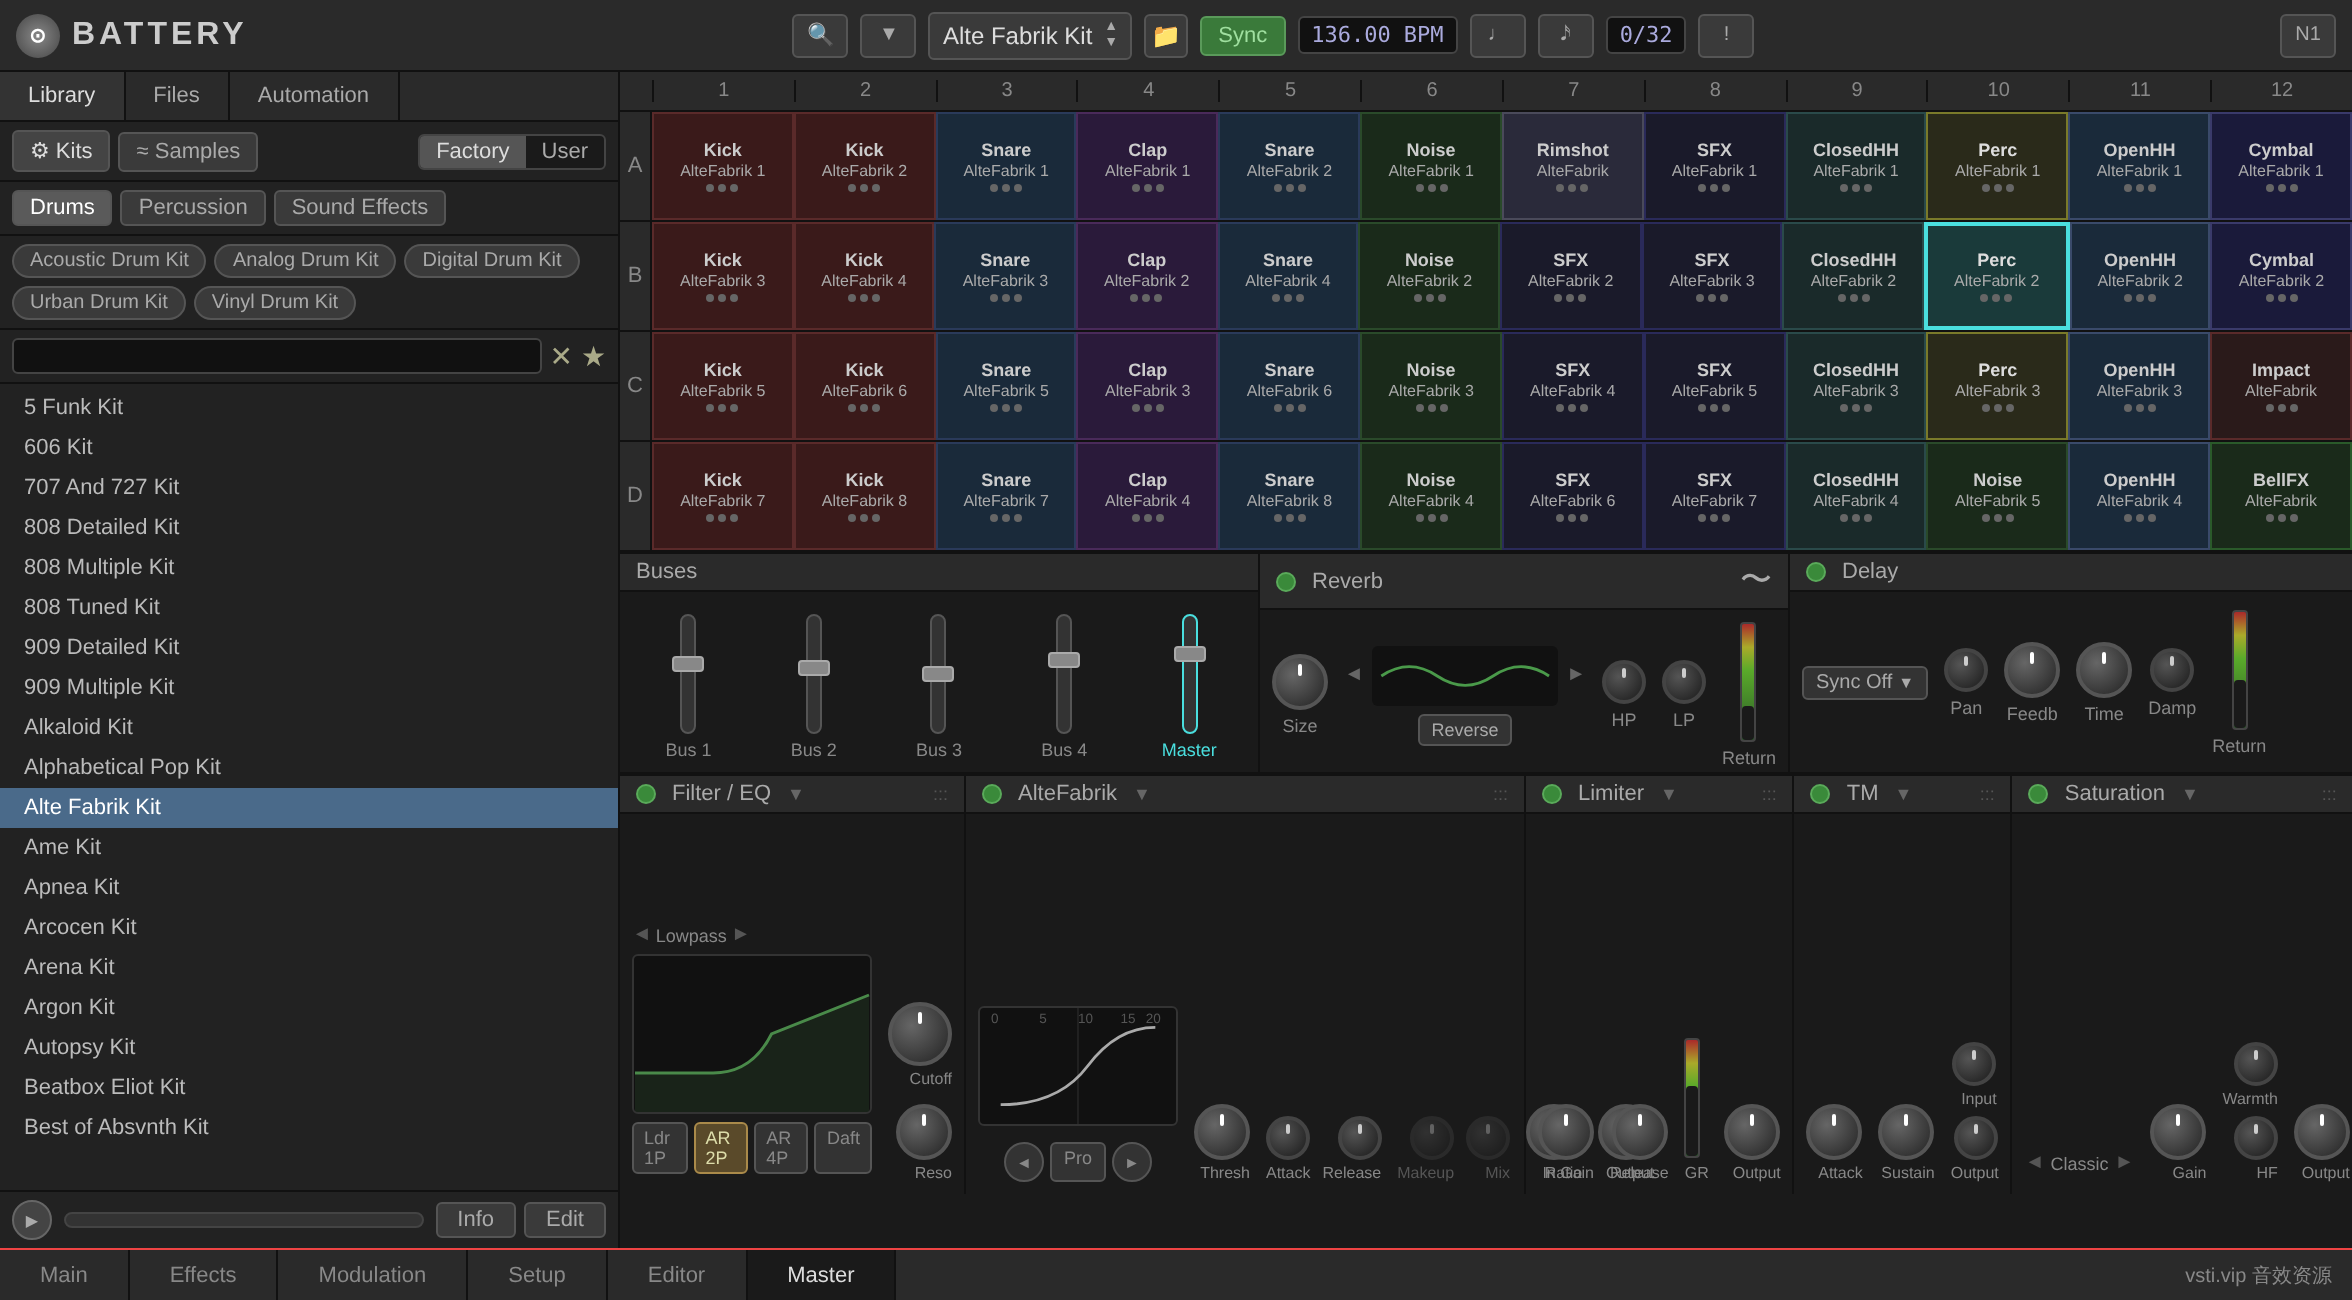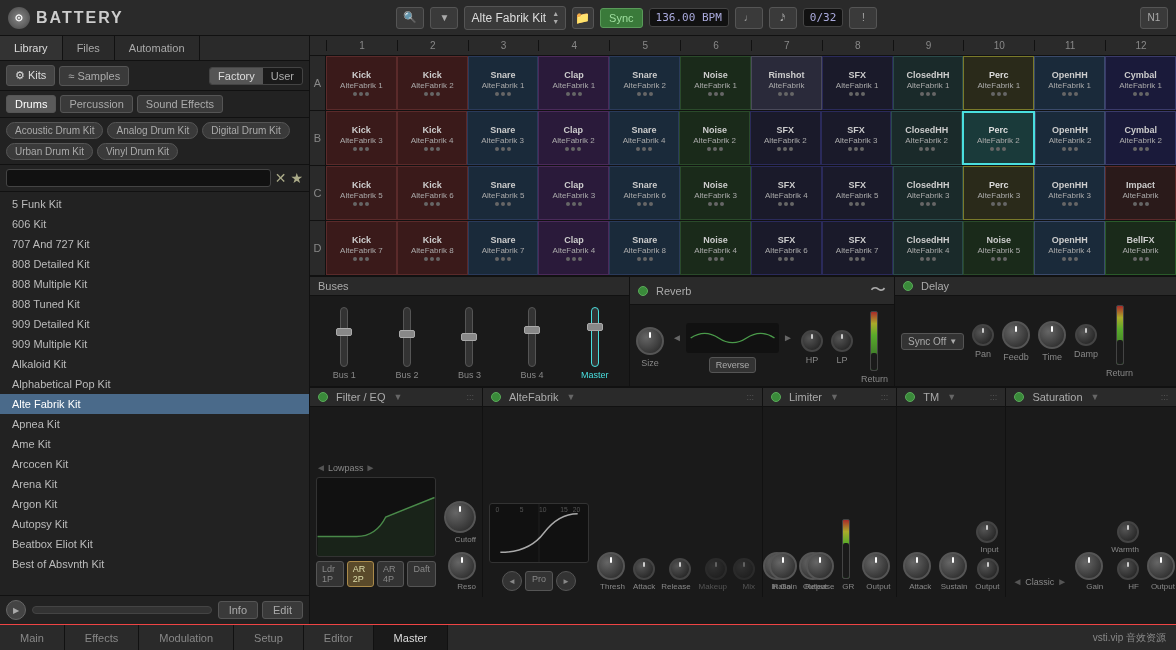--- a/index.html
+++ b/index.html
@@ -695,22 +695,22 @@
       <div class="kit-item">606 Kit</div>
       <div class="kit-item">707 And 727 Kit</div>
       <div class="kit-item">808 Detailed Kit</div>
       <div class="kit-item">808 Multiple Kit</div>
       <div class="kit-item">808 Tuned Kit</div>
       <div class="kit-item">909 Detailed Kit</div>
       <div class="kit-item">909 Multiple Kit</div>
       <div class="kit-item">Alkaloid Kit</div>
       <div class="kit-item">Alphabetical Pop Kit</div>
       <div class="kit-item selected">Alte Fabrik Kit</div>
+      <div class="kit-item">Ame Kit</div>
       <div class="kit-item">Apnea Kit</div>
-      <div class="kit-item">Ame Kit</div>
       <div class="kit-item">Arcocen Kit</div>
       <div class="kit-item">Arena Kit</div>
       <div class="kit-item">Argon Kit</div>
       <div class="kit-item">Autopsy Kit</div>
       <div class="kit-item">Beatbox Eliot Kit</div>
       <div class="kit-item">Best of Absvnth Kit</div>
     </div>
     <div class="sidebar-bottom">
       <div class="play-btn">▶</div>
       <div class="progress-bar"></div>

